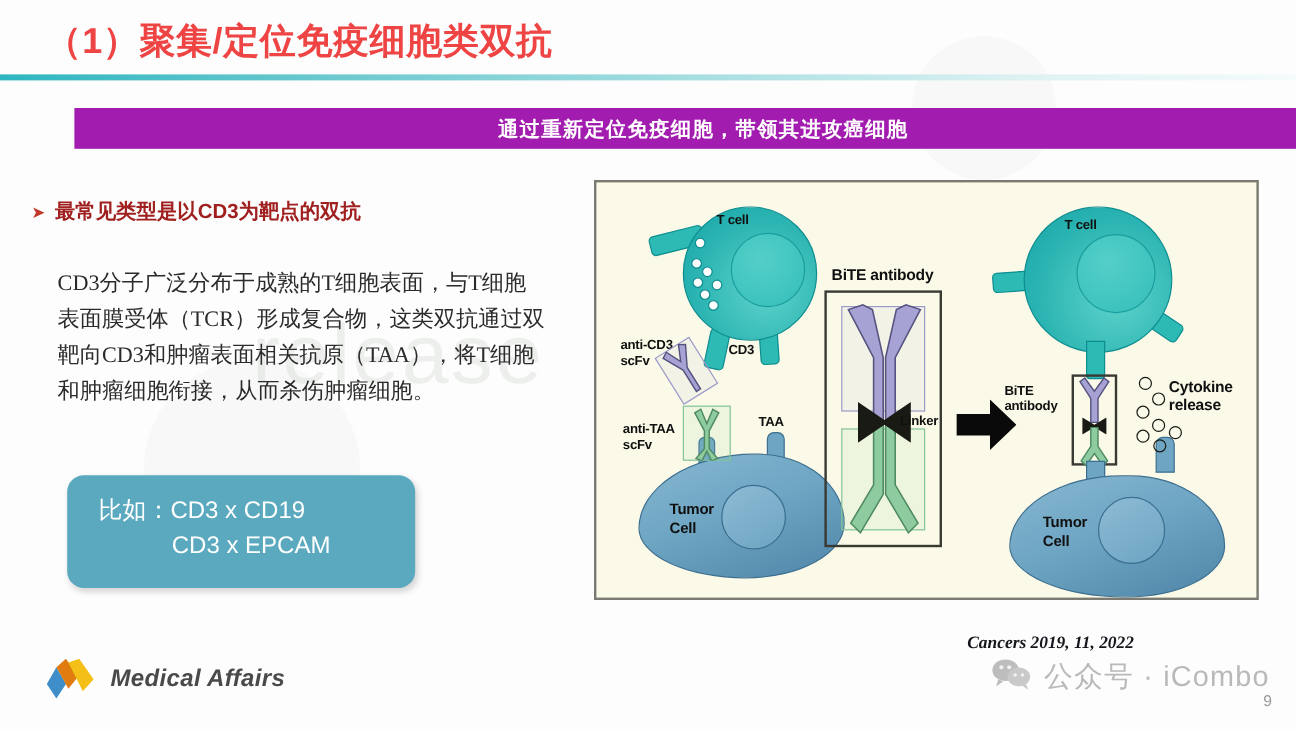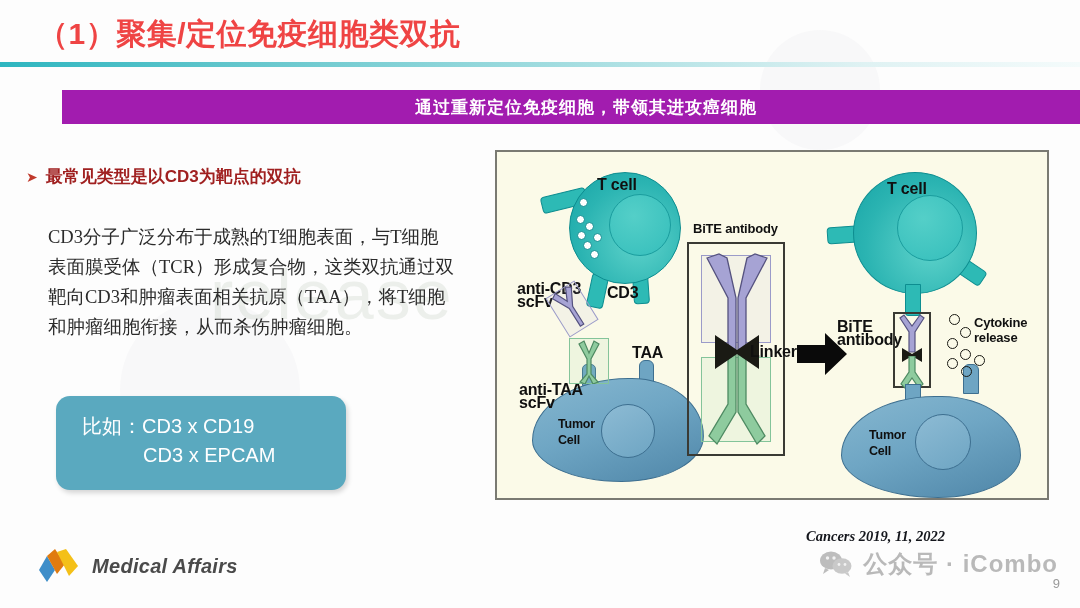--- a/index.html
+++ b/index.html
@@ -142,21 +142,21 @@
     width: 554px;
     height: 350px;
     background: #fbfae8;
     border: 2px solid #7a7a72;
     z-index: 4;
   }
   .fig-inner { position: absolute; inset: 0; }
 
   .lbl {
     position: absolute;
-    font-size: 16px;
+    font-size: 11px;
     font-weight: bold;
     color: #101010;
     line-height: 13px;
     white-space: pre;
     letter-spacing: -0.2px;
   }
 
   
   .tcell {
     position: absolute;
@@ -256,24 +256,22 @@
     font-weight: bold;
     color: #4a4a4a;
     letter-spacing: 0.3px;
   }
 
   .wechat-wrap {
     position: absolute;
     right: 22px;
     top: 548px;
     display: flex;
-    align-items: center;
     gap: 10px;
     z-index: 6;
-    font-weight: bold;
   }
   .wechat-text {
     font-size: 24px;
     color: #b9b9b9;
     letter-spacing: 1px;
   }
   .page-num {
     position: absolute;
     right: 20px;
     top: 576px;
@@ -335,21 +333,21 @@
     <svg style="position:absolute;left:56px;top:132px;transform:rotate(-32deg);" width="38" height="50" viewBox="0 0 38 50">
       <path d="M8 6 L17 23 L17 44 L21 44 L21 23 L30 6 L25 3 L19 16 L13 3 Z" fill="#a6a3d4" stroke="#55527f" stroke-width="1.2"></path>
     </svg>
 
     <div class="tumor-arm" style="left:85px;top:212px;width:14px;height:22px;border-radius:5px 5px 0 0;"></div>
     <div class="tumor-arm" style="left:142px;top:208px;width:15px;height:26px;border-radius:6px 6px 0 0;"></div>
     <div class="tumor" style="left:35px;top:226px;width:172px;height:104px;border-radius:56% 42% 48% 52% / 60% 56% 44% 40%;"></div>
     <div class="tumor-nuc" style="left:104px;top:252px;width:54px;height:54px;"></div>
     <div class="lbl" style="left:61px;top:264px;font-size:12.5px;line-height:16px;"><span>Tumor
 Cell</span></div>
-    <div class="lbl" style="left:22px;top:200px;margin-top:31px;">anti-TAA
+    <div class="lbl" style="left:22px;top:200px;">anti-TAA
 scFv</div>
     <div class="lbl" style="left:135px;top:194px;">TAA</div>
 
     <div class="ab-box-green" style="left:72px;top:186px;width:40px;height:46px;"></div>
     <svg style="position:absolute;left:74px;top:188px;" width="36" height="44" viewBox="0 0 36 44">
       <path d="M8 4 L16 19 L16 34 L9 42 L14 44 L18 36 L22 44 L27 42 L20 34 L20 19 L28 4 L23 1 L18 13 L13 1 Z" fill="#8ecb9e" stroke="#4e8a62" stroke-width="1.2"></path>
     </svg>
 
     <div class="lbl" style="left:196px;top:70px;font-size:13px;">BiTE antibody</div>
     <div class="ab-box-outer" style="left:190px;top:90px;width:98px;height:214px;"></div>

